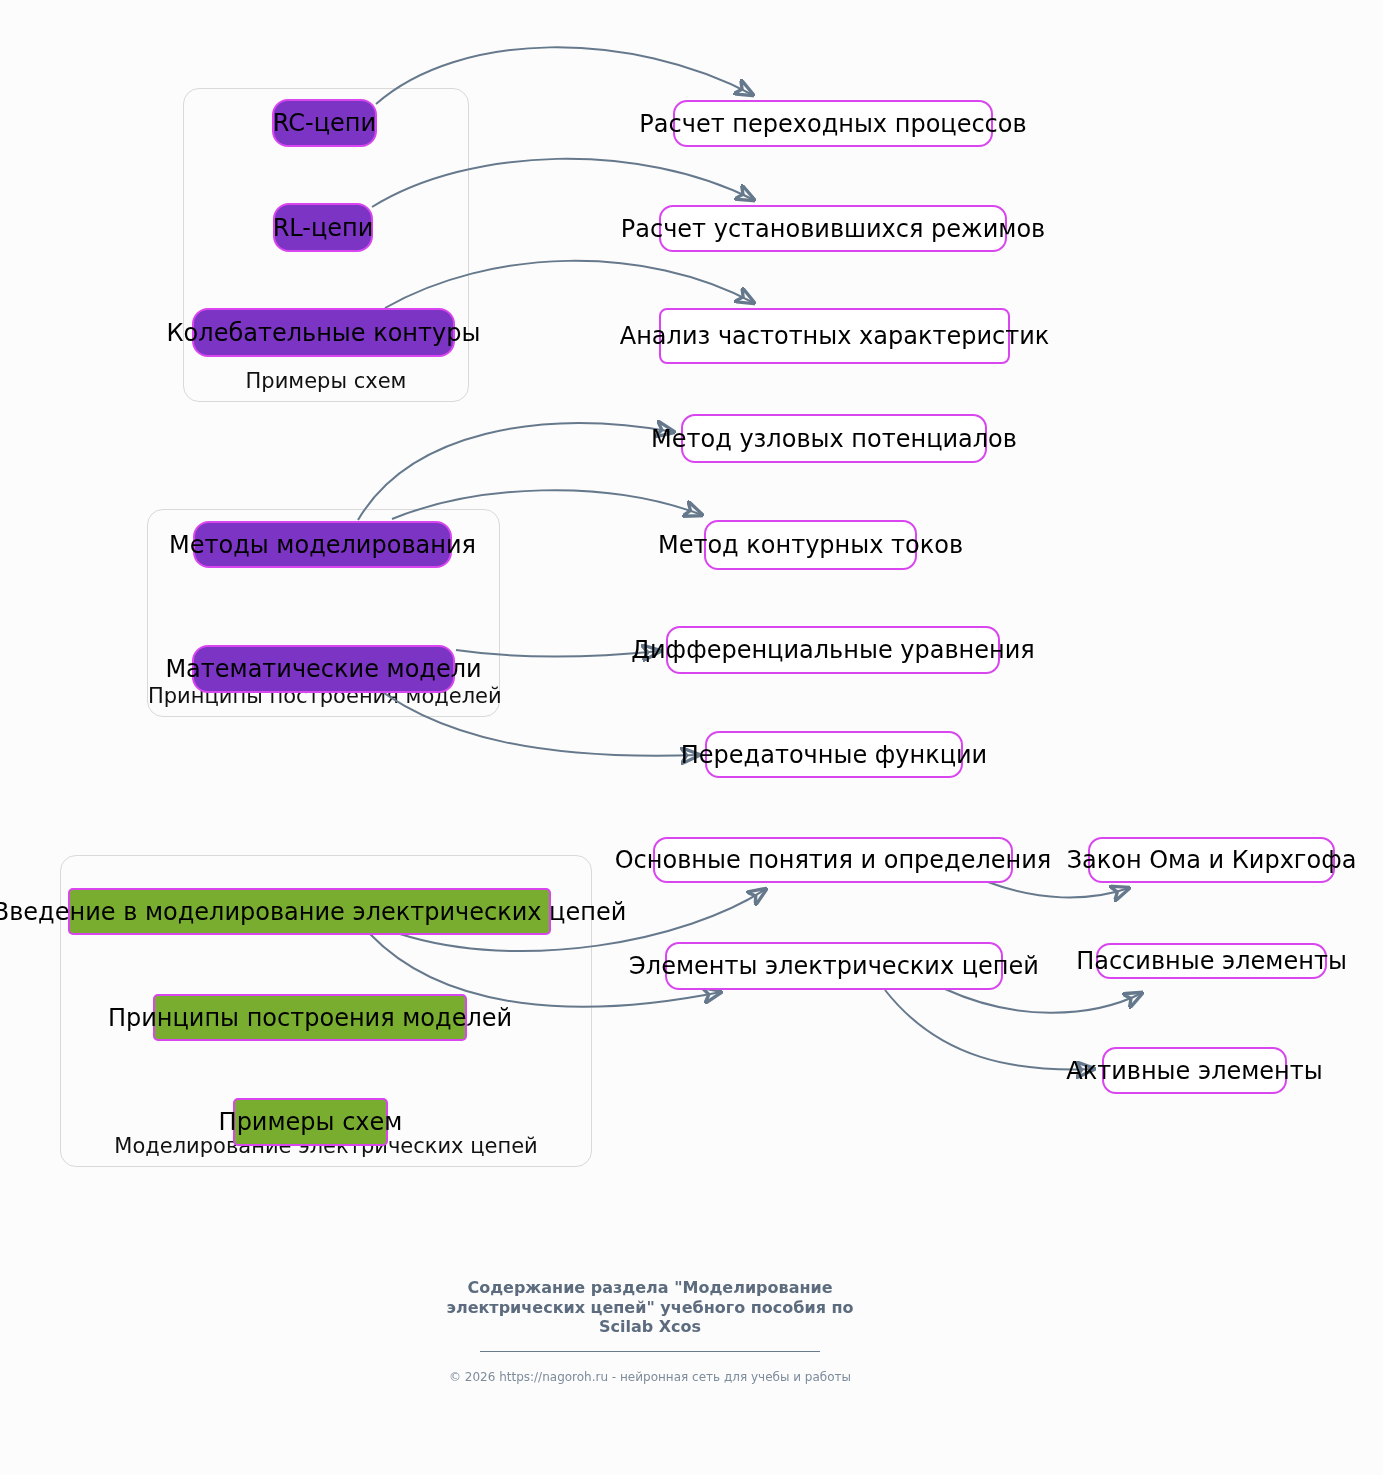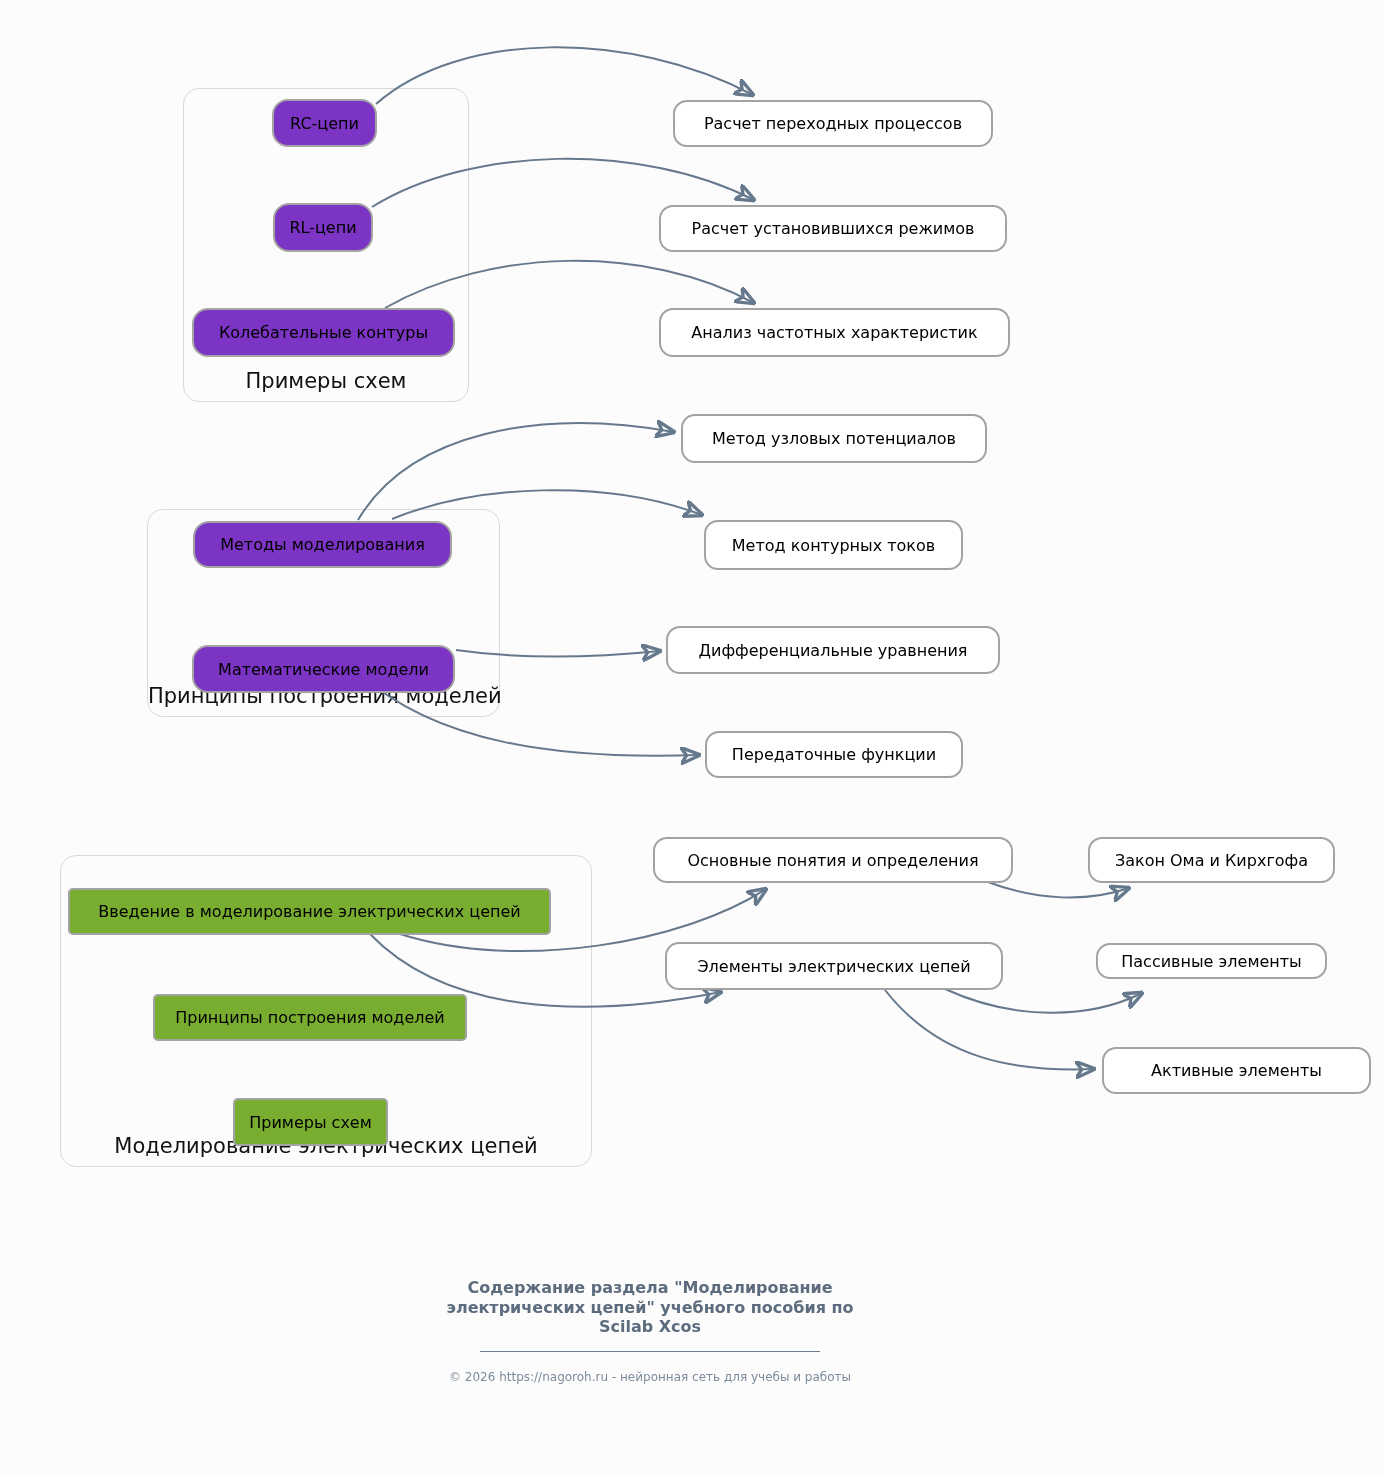--- a/index.html
+++ b/index.html
@@ -9,21 +9,21 @@
   }
   .groupbox{
     position:absolute;border:1.5px solid #d9d9d9;border-radius:16px;background:transparent;
   }
   .grouplabel{
     position:absolute;bottom:8px;left:0;width:100%;text-align:center;
     font-size:21px;color:#111;white-space:nowrap;
   }
   .node{
     position:absolute;display:flex;align-items:center;justify-content:center;
-    border:2px solid #a3a3a3;font-size:16px;color:#000;white-space:nowrap;box-sizing:border-box;
+    border:2px solid #d946ef;font-size:24px;color:#000;white-space:nowrap;box-sizing:border-box;
   }
   .node.purple{background:#7C34C4;border-radius:16px;}
   .node.green{background:#78AD30;border-radius:5px;}
   .node.white{background:#ffffff;border-radius:14px;}
   #edges{position:absolute;left:0;top:0;width:1383px;height:1475px;pointer-events:none;}
   #edges path{fill:none;stroke:#66798C;stroke-width:2px;}
   .footer{
     position:absolute;left:300px;top:1278px;width:700px;text-align:center;
   }
   .footer-title{font-size:16px;font-weight:bold;color:#5c6c7e;line-height:1.22;}
@@ -68,39 +68,39 @@
     <path d="M 945 989 C 1015 1021, 1090 1019, 1142 993" marker-end="url(#vee)"></path>
     <path d="M 885 990 C 940 1060, 1015 1072, 1094 1069" marker-end="url(#vee)"></path>
   </svg>
 
   <div class="node purple" style="left:272px;top:99px;width:105px;height:48px;">RC-цепи</div>
   <div class="node purple" style="left:273px;top:203px;width:100px;height:49px;">RL-цепи</div>
   <div class="node purple" style="left:192px;top:308px;width:263px;height:49px;">Колебательные контуры</div>
 
   <div class="node white" style="left:673px;top:100px;width:320px;height:47px;">Расчет переходных процессов</div>
   <div class="node white" style="left:659px;top:205px;width:348px;height:47px;">Расчет установившихся режимов</div>
-  <div class="node white" style="left:659px;top:308px;width:351px;height:49px;">Анализ частотных характеристик</div>
+  <div class="node white" style="left:659px;top:308px;width:351px;height:56px;border-radius:8px;">Анализ частотных характеристик</div>
 
   <div class="node purple" style="left:193px;top:521px;width:259px;height:47px;">Методы моделирования</div>
   <div class="node purple" style="left:192px;top:638px;width:263px;height:48px;margin-top:7px;">Математические модели</div>
 
   <div class="node white" style="left:681px;top:414px;width:306px;height:49px;">Метод узловых потенциалов</div>
-  <div class="node white" style="left:704px;top:520px;width:259px;height:50px;">Метод контурных токов</div>
+  <div class="node white" style="left:704px;top:520px;width:213px;height:50px;">Метод контурных токов</div>
   <div class="node white" style="left:666px;top:626px;width:334px;height:48px;">Дифференциальные уравнения</div>
   <div class="node white" style="left:705px;top:731px;width:258px;height:47px;">Передаточные функции</div>
 
   <div class="node green" style="left:68px;top:888px;width:483px;height:47px;">Введение в моделирование электрических цепей</div>
   <div class="node green" style="left:153px;top:994px;width:314px;height:47px;">Принципы построения моделей</div>
   <div class="node green" style="left:233px;top:1098px;width:155px;height:48px;">Примеры схем</div>
 
   <div class="node white" style="left:653px;top:837px;width:360px;height:46px;">Основные понятия и определения</div>
   <div class="node white" style="left:665px;top:942px;width:338px;height:48px;">Элементы электрических цепей</div>
   <div class="node white" style="left:1088px;top:837px;width:247px;height:46px;">Закон Ома и Кирхгофа</div>
   <div class="node white" style="left:1096px;top:943px;width:231px;height:36px;">Пассивные элементы</div>
-  <div class="node white" style="left:1102px;top:1047px;width:269px;height:47px;">Активные элементы</div>
+  <div class="node white" style="left:1102px;top:1047px;width:185px;height:47px;">Активные элементы</div>
 
   <div class="footer">
     <div class="footer-title">
       <div>Содержание раздела "Моделирование</div>
       <div>электрических цепей" учебного пособия по</div>
       <div>Scilab Xcos</div>
     </div>
     <div class="footer-divider"></div>
     <div class="footer-copy">© 2026 https://nagoroh.ru - нейронная сеть для учебы и работы</div>
   </div>

